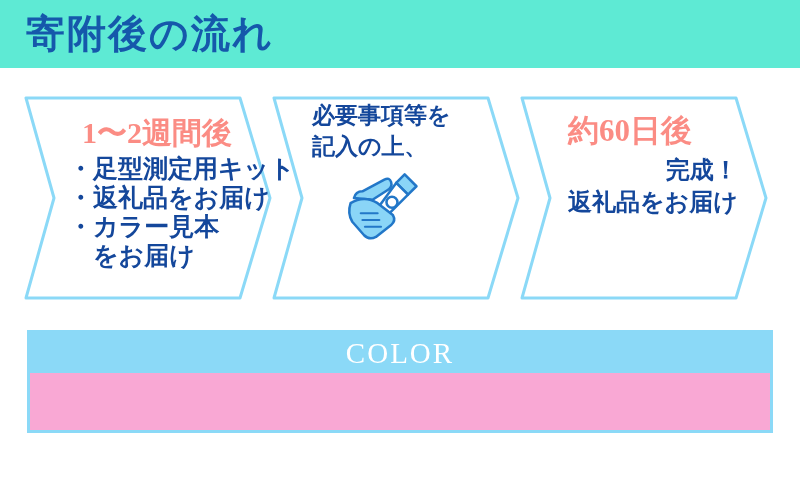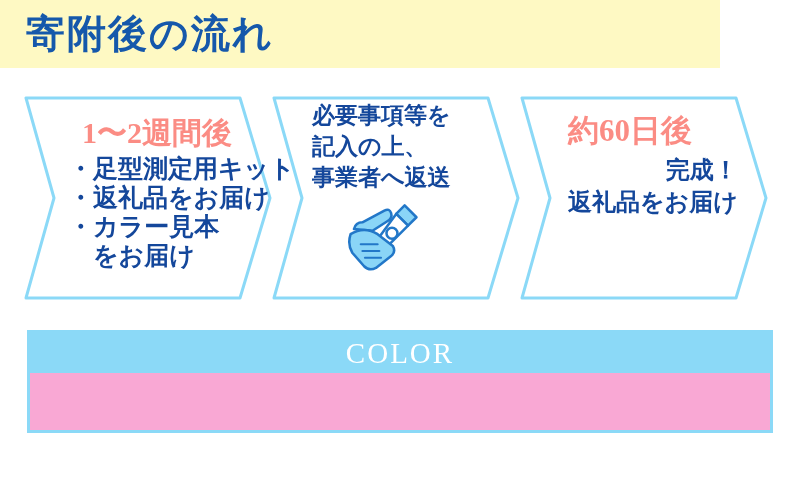--- a/index.html
+++ b/index.html
@@ -14,23 +14,23 @@
     overflow: hidden;
     font-family: "Liberation Serif", "DejaVu Serif", serif;
     position: relative;
   }
 
   
   .header-band {
     position: absolute;
     left: 0;
     top: 0;
-    width: 720px;
+    width: 800px;
     height: 68px;
-    background: #fef9c3;
+    background: #5eead4;
     text-decoration: underline;
   }
   .header-title {
     position: absolute;
     left: 26px;
     top: 8px;
     font-size: 39px;
     font-weight: 700;
     color: #1558ab;
     letter-spacing: 2px;
@@ -199,21 +199,20 @@
   </div>
 
   <div class="step step-2">
     <svg class="step-shape" viewBox="0 0 248 200" preserveAspectRatio="none">
       <polygon points="2,2 216,2 246,100 216,198 2,198 30,100" fill="#ffffff" stroke="#8bd9f7" stroke-width="3" stroke-linejoin="round"></polygon>
     </svg>
     <div class="step-content">
       <div class="step-lines">
         <div>必要事項等を</div>
         <div>記入の上、</div>
-        <div>事業者へ返送</div>
       </div>
       <svg class="pen-icon" viewBox="0 0 100 90">
 
         <path d="M78 10 L92 24 L82 34 L68 20 Z" fill="#8ad5f7" stroke="#2277c8" stroke-width="3" stroke-linejoin="round"></path>
 
         <path d="M68 20 L82 34 L56 60 L44 62 L46 50 Z" fill="#ffffff" stroke="#2277c8" stroke-width="3" stroke-linejoin="round"></path>
 
         <circle cx="63" cy="43" r="6.5" fill="#ffffff" stroke="#2277c8" stroke-width="3"></circle>
 
         <path d="M50 56 L44 62 L46 52 Z" fill="#2277c8"></path>

